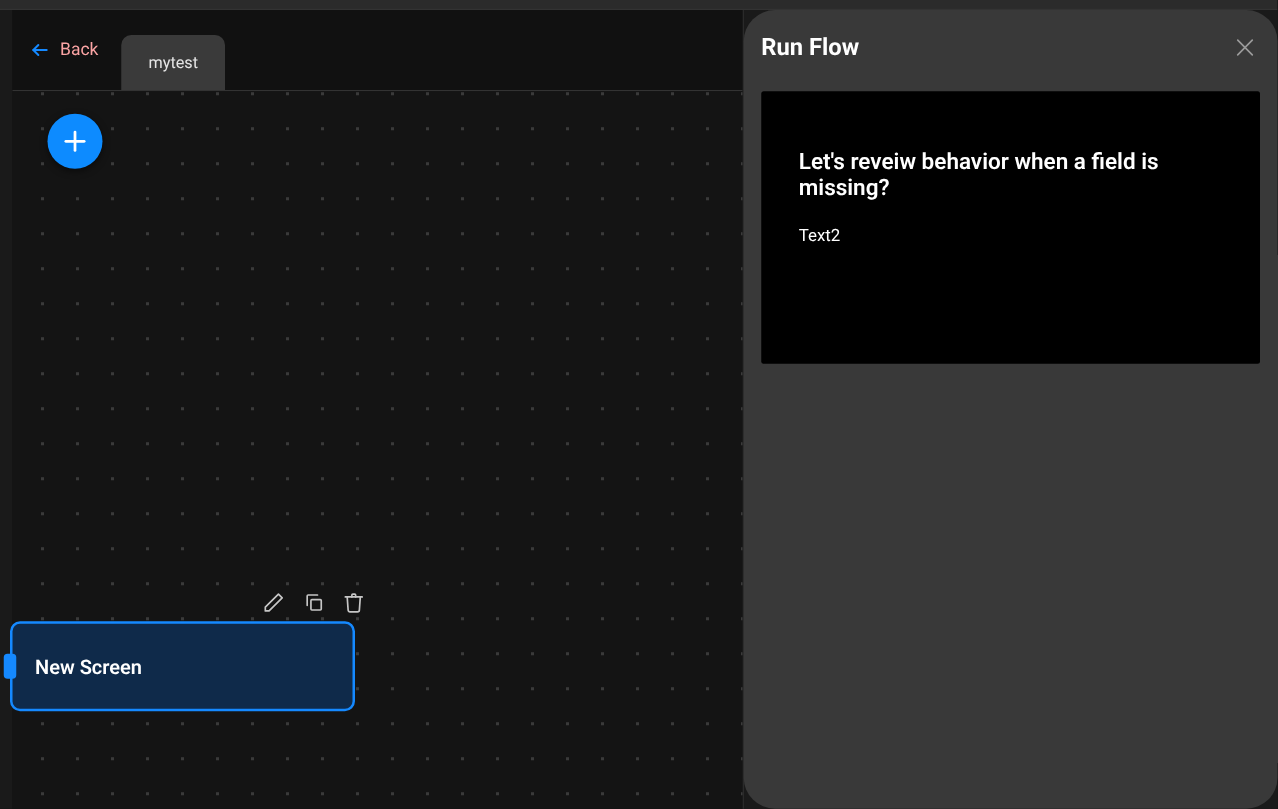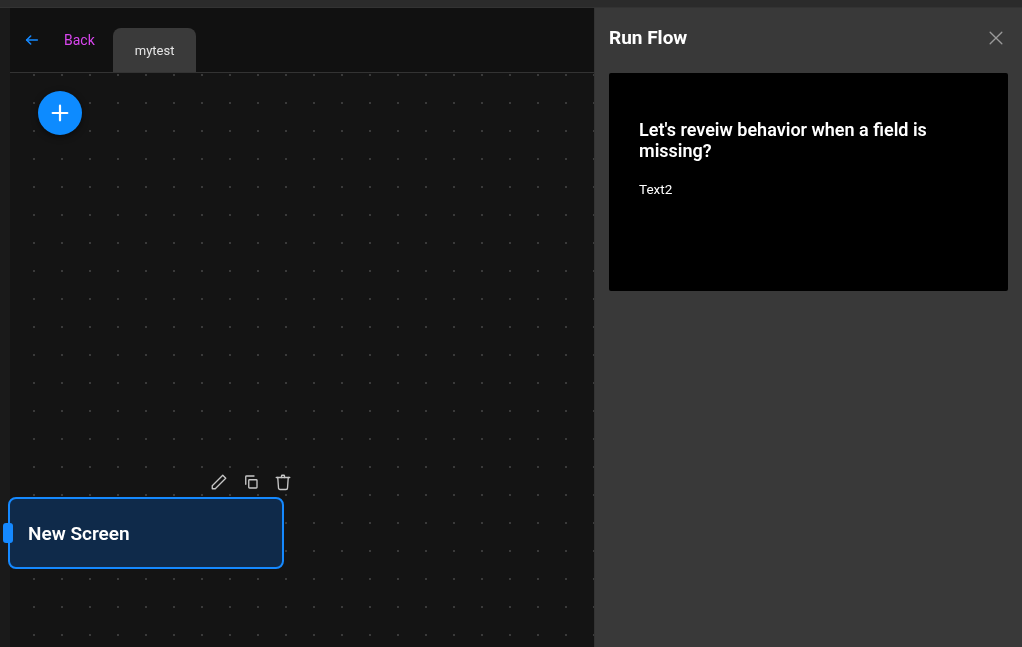--- a/index.html
+++ b/index.html
@@ -34,22 +34,22 @@
     height: 65px;
     display: flex;
     align-items: center;
     border-bottom: 1px solid #333;
     background: #111;
   }
 
   .back-link {
     display: flex;
     align-items: center;
-    gap: 24px;
-    color: #d946ef;
+    gap: 8px;
+    color: #fca5a5;
     font-size: 14px;
     padding: 0 14px;
     cursor: pointer;
   }
   .back-link svg { display: block; }
 
   .tab {
     background: #3a3a3a;
     color: #e5e5e5;
     font-size: 13px;
@@ -112,21 +112,21 @@
     left: -2px;
     width: 276px;
     height: 72px;
     background: #0f2a4a;
     border: 2px solid #1589ff;
     border-radius: 8px;
     display: flex;
     align-items: center;
     padding-left: 18px;
     font-weight: 600;
-    font-size: 19px;
+    font-size: 16px;
     color: #fff;
   }
   .screen-node .handle {
     position: absolute;
     left: -7px;
     top: 50%;
     transform: translateY(-50%);
     width: 10px;
     height: 20px;
     background: #1589ff;
@@ -134,20 +134,21 @@
   }
 
   
   .side-panel {
     position: absolute;
     top: 8px;
     left: 595px;
     width: 427px;
     height: 639px;
     background: #393939;
+    border-radius: 25px;
   }
   .panel-header {
     display: flex;
     align-items: center;
     justify-content: space-between;
     padding: 18px 16px 14px 14px;
   }
   .panel-title {
     font-size: 19px;
     font-weight: 700;

